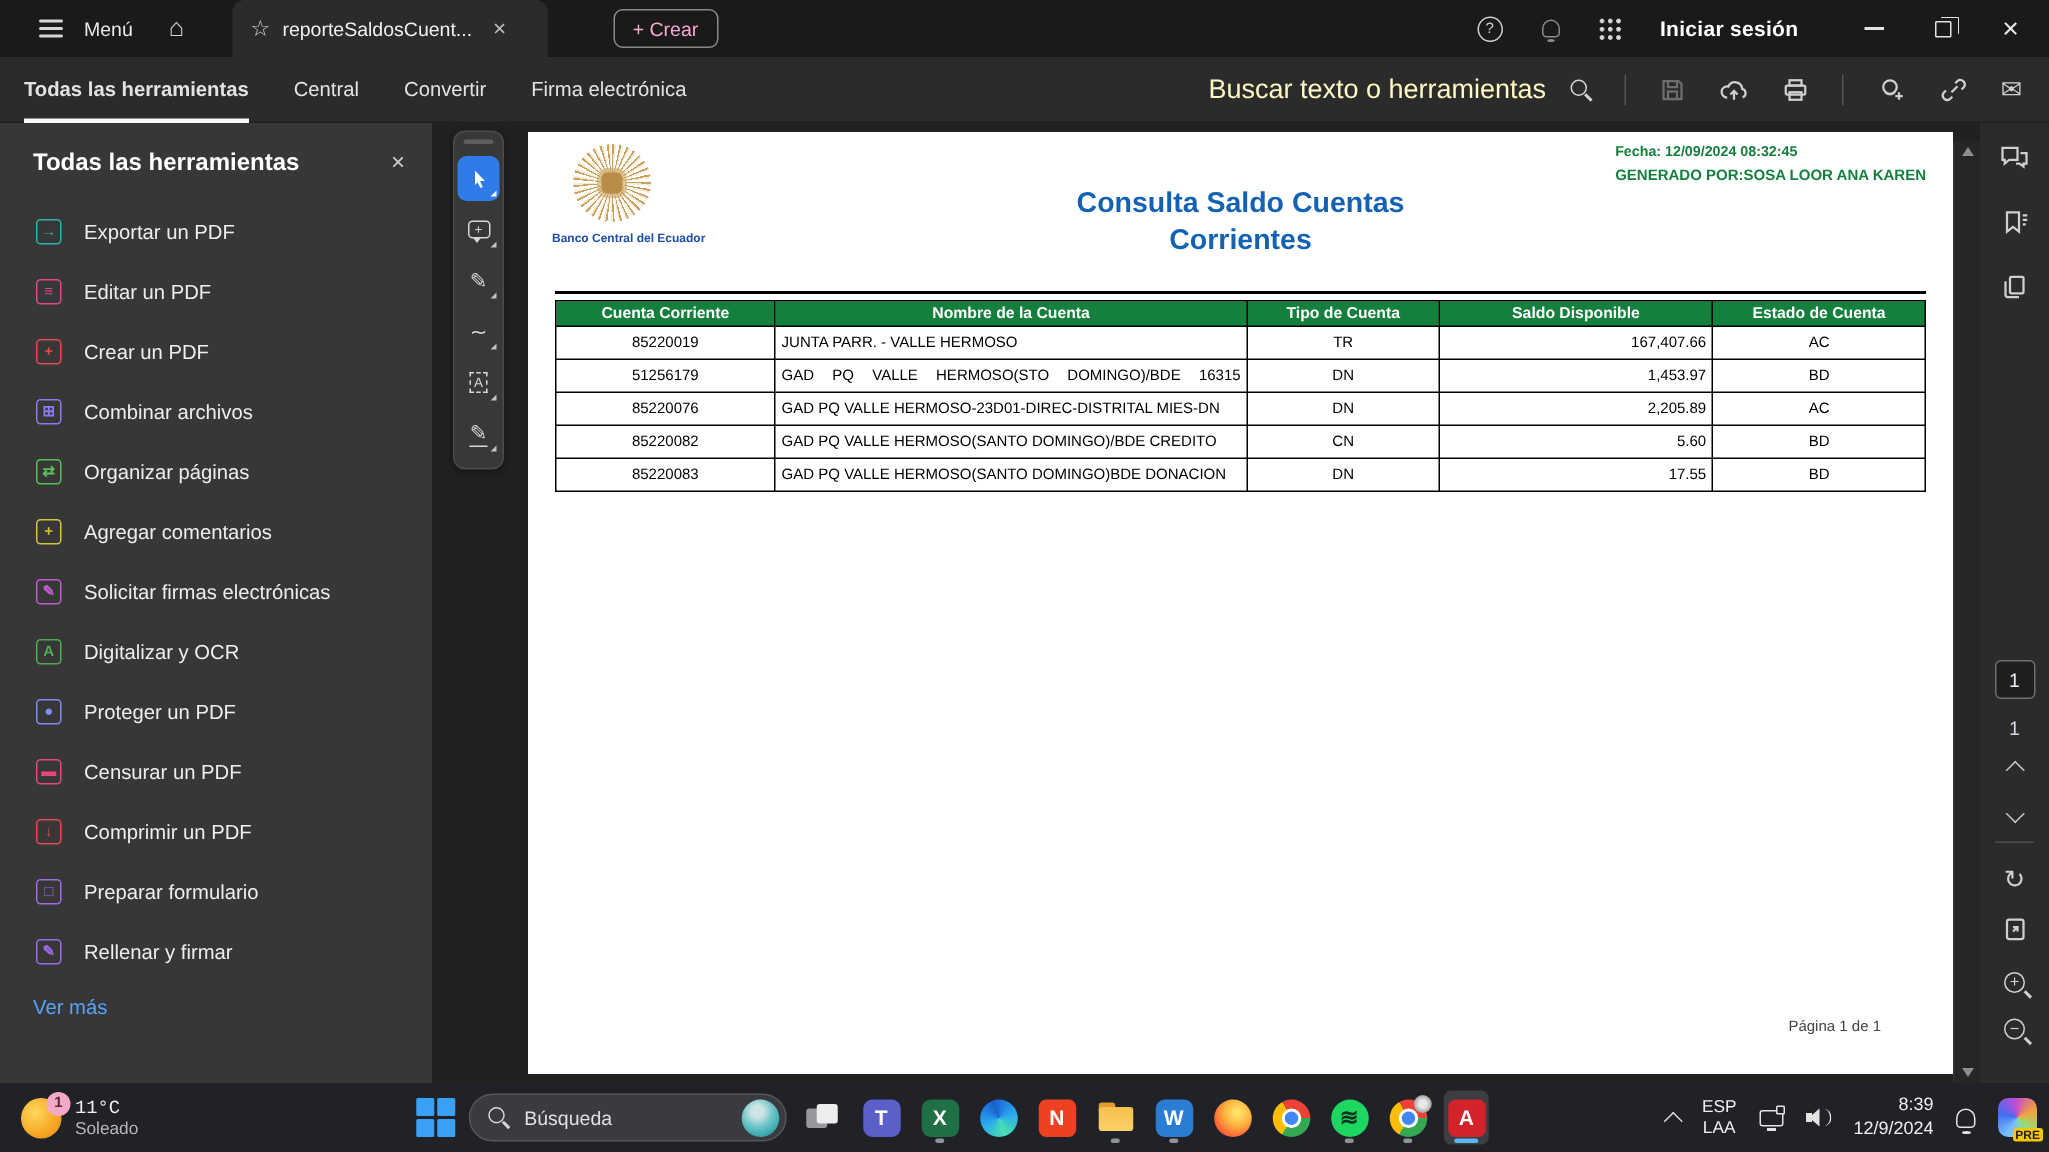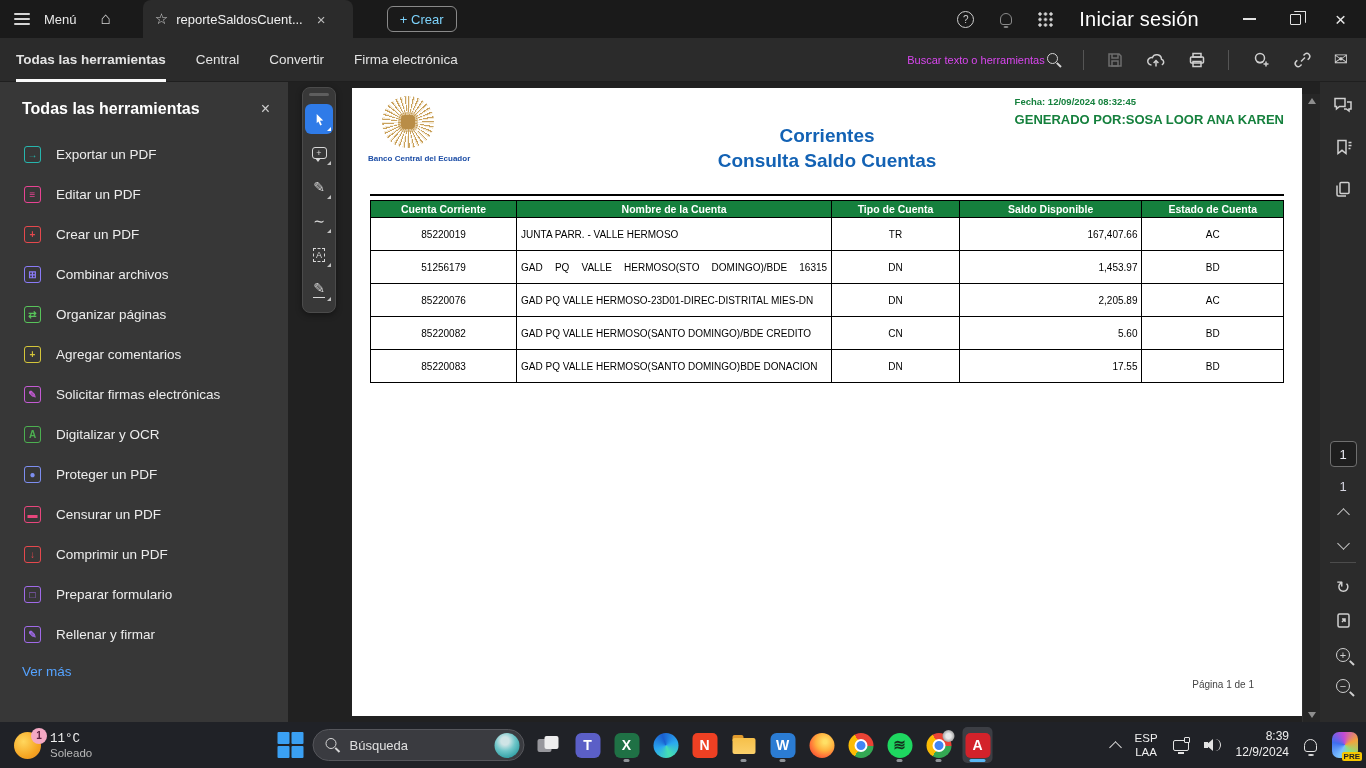--- a/index.html
+++ b/index.html
@@ -1,58 +1,58 @@
 <!DOCTYPE html>
 <html><head>
 <meta charset="utf-8">
 <style>
   * { margin:0; padding:0; box-sizing:border-box; }
   html,body { width:1366px; height:768px; overflow:hidden; background:#1a1a1a;
               font-family:"Liberation Sans", sans-serif; }
 
   
-  .titlebar { height:38px; background:#1a1a1a; display:flex; align-items:center; color:#e8e8e8; }
+  .titlebar { height:38px; background:#1a1a1a; display:flex; align-items:center; color:#e8e8e8;padding-left:12px; }
   .tb-left { display:flex; align-items:center; gap:14px; padding-left:14px; }
   .hamburger { width:16px; display:flex; flex-direction:column; gap:3px; cursor:pointer; }
   .hamburger i { height:2px; background:#d5d5d5; border-radius:1px; }
   .menu-label { font-size:13px; }
   .home-glyph { font-size:17px; color:#d5d5d5; margin-left:10px; }
   .doc-tab { height:38px; margin-left:18px; background:#2b2b2b; border-radius:8px 8px 0 0;
              display:flex; align-items:center; gap:8px; padding:0 12px; min-width:210px; }
   .star { font-size:15px; color:#cfcfcf; }
   .tab-title { font-size:13px; color:#f0f0f0; }
   .tab-close { font-size:15px; color:#bdbdbd; margin-left:6px; }
-  .crear-btn { margin-left:20px; border:1px solid #8a8a8a; border-radius:6px; height:26px;
-               display:flex; align-items:center; gap:6px; padding:0 12px; font-size:13px; color:#7dd3fc; }
+  .crear-btn { margin-left:30px; border:1px solid #8a8a8a; border-radius:6px; height:26px;
+               display:flex; align-items:center; gap:6px; padding:0 12px; font-size:13px; color:#f9a8d4; }
   .tb-right { margin-left:auto; display:flex; align-items:center; gap:26px; padding-right:20px; }
   .help-circ { width:17px; height:17px; border:1.5px solid #cfcfcf; border-radius:50%;
                display:flex; align-items:center; justify-content:center; font-size:10px; color:#cfcfcf; }
   .bell-dim { position:relative; width:12px; height:12px; border:1.5px solid #8a8a8a;
               border-radius:50% 50% 3px 3px; }
   .bell-dim::after { content:''; position:absolute; left:50%; bottom:-4px; transform:translateX(-50%);
                      width:5px; height:2px; border-radius:50%; background:#8a8a8a; }
   .griddots { width:15px; height:15px;
               background-image:radial-gradient(circle, #d5d5d5 1.4px, transparent 1.6px);
               background-size:5.5px 5.5px; background-position:center; }
-  .signin { font-size:20px; font-weight:400; color:#ffffff; letter-spacing:.2px; }
+  .signin { font-size:14px; font-weight:700; color:#ffffff; letter-spacing:.2px; }
   .win-btns { display:flex; align-items:center; gap:34px; margin-left:18px; }
   .min-bar { width:13px; height:2px; background:#e3e3e3; }
   .restore { position:relative; width:11px; height:11px; border:1.5px solid #e3e3e3; border-radius:1px; }
   .restore::before { content:''; position:absolute; top:-4px; left:3px; width:11px; height:11px;
                      border:1.5px solid #e3e3e3; border-left:none; border-bottom:none; border-radius:1px; }
   .close-x { font-size:19px; color:#e8e8e8; line-height:1; }
 
   
   .toolbar { height:44px; background:#2b2b2b; display:flex; align-items:center; border-bottom:1px solid #1f1f1f; }
   .tool-tabs { display:flex; align-items:center; gap:30px; padding-left:16px; }
   .ttab { font-size:13.5px; color:#e3e3e3; height:44px; display:flex; align-items:center; position:relative; cursor:pointer; }
   .ttab.active { font-weight:bold; }
   .ttab.active::after { content:''; position:absolute; left:0; right:0; bottom:0; height:2.5px; background:#fafafa; }
   .toolbar-right { margin-left:auto; display:flex; align-items:center; gap:22px; padding-right:18px; }
-  .search-lbl { font-size:11px; color:#d946ef; display:flex; align-items:center; gap:2px; }
+  .search-lbl { font-size:18px; color:#fef9c3; display:flex; align-items:center; gap:16px; }
   .mag { width:14px; height:14px; position:relative; display:inline-block; }
   .mag::before { content:''; position:absolute; width:9px; height:9px; border:1.7px solid #d5d5d5; border-radius:50%; }
   .mag::after { content:''; position:absolute; width:6px; height:1.7px; background:#d5d5d5;
                 transform:rotate(45deg); left:9px; top:11px; }
   .vdiv { width:1px; height:20px; background:#555; }
   .ticon { display:flex; align-items:center; }
   .ticon svg { display:block; }
   .mail-glyph { font-size:17px; color:#cfcfcf; }
 
   
@@ -91,39 +91,39 @@
                         border-left:3px solid transparent; border-right:3px solid transparent;
                         border-top:4px solid #d8d8d8; }
   .sel-text { border:1px dashed #d8d8d8; font-size:9px; padding:1px 2px; }
   .pen-sign { border-bottom:1.5px solid #d8d8d8; padding-bottom:1px; }
 
   
   .pagewrap { flex:1; margin-left:64px; padding-top:6px; display:flex; }
   .page { background:#ffffff; flex:1; height:628px; position:relative; padding:8px 18px; }
   .pdf-meta { position:absolute; top:8px; right:18px; color:#15803d; }
   .pdf-fecha { font-size:9.5px; font-weight:bold; }
-  .pdf-gen { font-size:13px; font-weight:bold; margin-top:5px; }
+  .pdf-gen { font-size:10px; font-weight:bold; margin-top:5px; }
   .pdf-logo { position:absolute; left:16px; top:8px; width:110px; }
   .burst { width:52px; height:52px; margin-left:14px; border-radius:50%;
            background:repeating-conic-gradient(rgba(199,157,84,.95) 0deg 3deg, rgba(226,196,140,.35) 3deg 6deg, transparent 6deg 11deg);
            position:relative; }
   .burst::after { content:''; position:absolute; inset:19px; background:#b98d46; border-radius:4px;
                   box-shadow:0 0 0 3px rgba(199,157,84,.55); }
   .logo-cap { font-size:8px; font-weight:bold; color:#1d4ea6; margin-top:6px; white-space:nowrap; }
   .pdf-title { text-align:center; margin-top:28px; color:#1362b4; font-size:19px; font-weight:bold; line-height:1.3; }
   .rule { height:2px; background:#000; margin-top:21px; }
   .pdf-table { width:100%; border-collapse:collapse; margin-top:4px; table-layout:fixed; }
   .pdf-table th { background:#15803d; color:#fff; font-size:10.5px; font-weight:bold;
                   border:1px solid #000; height:17px; padding:0 3px; }
   .pdf-table th:nth-child(1) { width:16%; }
   .pdf-table th:nth-child(2) { width:34.5%; }
   .pdf-table th:nth-child(3) { width:14%; }
   .pdf-table th:nth-child(4) { width:20%; }
   .pdf-table th:nth-child(5) { width:15.5%; }
-  .pdf-table td { border:1px solid #000; font-size:10px; height:33px; padding:0 4px; color:#000; }
+  .pdf-table td { border:1px solid #000; font-size:10px; height:22px; padding:0 4px; color:#000; }
   .td-cuenta, .td-tipo, .td-estado { text-align:center; }
   .td-nombre { text-align:justify; }
   .td-saldo { text-align:right; padding-right:6px; }
   .pdf-footer { position:absolute; right:48px; bottom:26px; font-size:10px; color:#444; }
 
   
   .pdfscroll { width:18px; height:628px; margin-top:6px; background:#262626; border-left:1px solid #313131;
                display:flex; flex-direction:column; align-items:center; justify-content:space-between; padding:4px 0; }
   .tri-up { width:0; height:0; border-left:4px solid transparent; border-right:4px solid transparent;
             border-bottom:6px solid #8d8d8d; }
@@ -417,22 +417,22 @@
       <div class="page">
         <div class="pdf-logo">
           <div class="burst"></div>
           <div class="logo-cap">Banco Central del Ecuador</div>
         </div>
         <div class="pdf-meta">
           <div class="pdf-fecha">Fecha: 12/09/2024 08:32:45</div>
           <div class="pdf-gen">GENERADO POR:SOSA LOOR ANA KAREN</div>
         </div>
         <div class="pdf-title">
+          <div>Consulta Saldo Cuentas</div>
           <div>Corrientes</div>
-          <div>Consulta Saldo Cuentas</div>
         </div>
         <div class="rule"></div>
         <table class="pdf-table">
           <thead>
             <tr>
                 <th>Cuenta Corriente</th>
                 <th>Nombre de la Cuenta</th>
                 <th>Tipo de Cuenta</th>
                 <th>Saldo Disponible</th>
                 <th>Estado de Cuenta</th>

